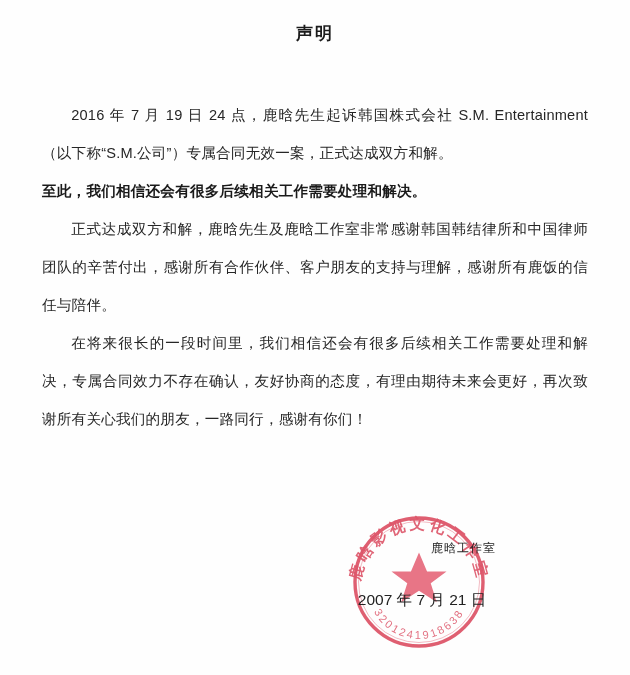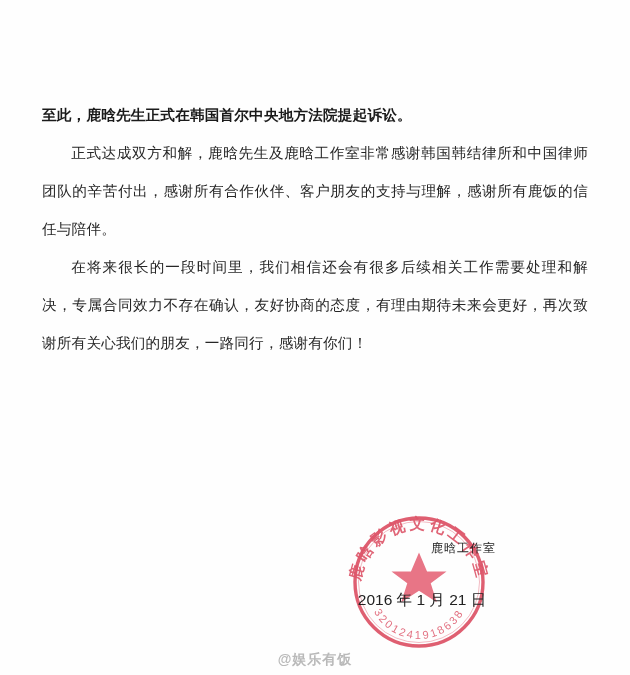--- a/index.html
+++ b/index.html
@@ -116,23 +116,25 @@
     font-weight: bold;
     color: #b9b9b9;
     letter-spacing: 1px;
   }
 </style>
 </head>
 <body>
 
 <div id="page">
 
+  <div class="doc-title">声明</div>
 
   <div class="body-area">
-    <p class="para bold">至此，鹿晗先生正式在韩国首尔中央地方法院提起诉讼。</p>
+    <p class="para">2016 年 7 月 19 日 24 点，鹿晗先生起诉韩国株式会社 S.M. Entertainment（以下称“S.M.公司”）专属合同无效一案，正式达成双方和解。</p>
+    <p class="para bold">至此，我们相信还会有很多后续相关工作需要处理和解决。</p>
     <p class="para">正式达成双方和解，鹿晗先生及鹿晗工作室非常感谢韩国韩结律所和中国律师团队的辛苦付出，感谢所有合作伙伴、客户朋友的支持与理解，感谢所有鹿饭的信任与陪伴。</p>
     <p class="para">在将来很长的一段时间里，我们相信还会有很多后续相关工作需要处理和解决，专属合同效力不存在确认，友好协商的态度，有理由期待未来会更好，再次致谢所有关心我们的朋友，一路同行，感谢有你们！</p>
   </div>
 
   <div id="seal-block">
 
     <svg class="seal-svg" viewBox="0 0 162 150">
       <defs>
         <path id="arcTop" d="M 22,80 A 59,59 0 0 1 140,80" fill="none"></path>
         <path id="arcBottom" d="M 30,80 A 51,51 0 0 0 132,80" fill="none"></path>
@@ -149,18 +151,17 @@
         <polygon points="0,-27 7.9,-8.4 27,-8.4 11.5,3.2 17.4,21.8 0,10.6 -17.4,21.8 -11.5,3.2 -27,-8.4 -7.9,-8.4" fill="#e0455c" opacity="0.9"></polygon>
       </g>
 
       <text font-family="'Liberation Sans', sans-serif" font-size="11" fill="#d6324a" letter-spacing="2.4" opacity="0.85">
         <textPath href="#arcBottom" startOffset="50%" text-anchor="middle">3201241918638</textPath>
       </text>
     </svg>
 
     <div class="sign-name">鹿晗工作室</div>
 
-    <div class="sign-date">2016 年 1 月 21 日</div>
+    <div class="sign-date">2007 年 7 月 21 日</div>
   </div>
 
-  <div class="watermark">@娱乐有饭</div>
 
 </div>
 
 </body></html>

